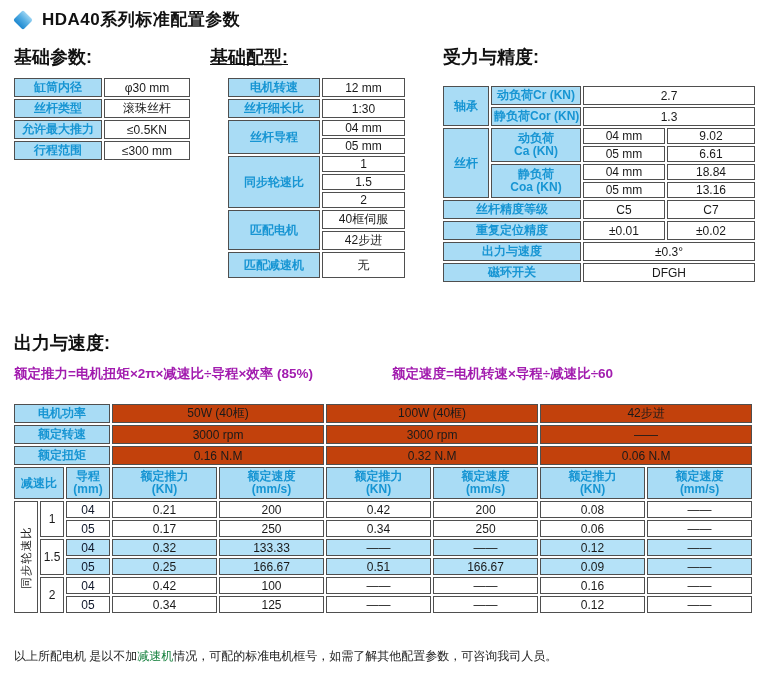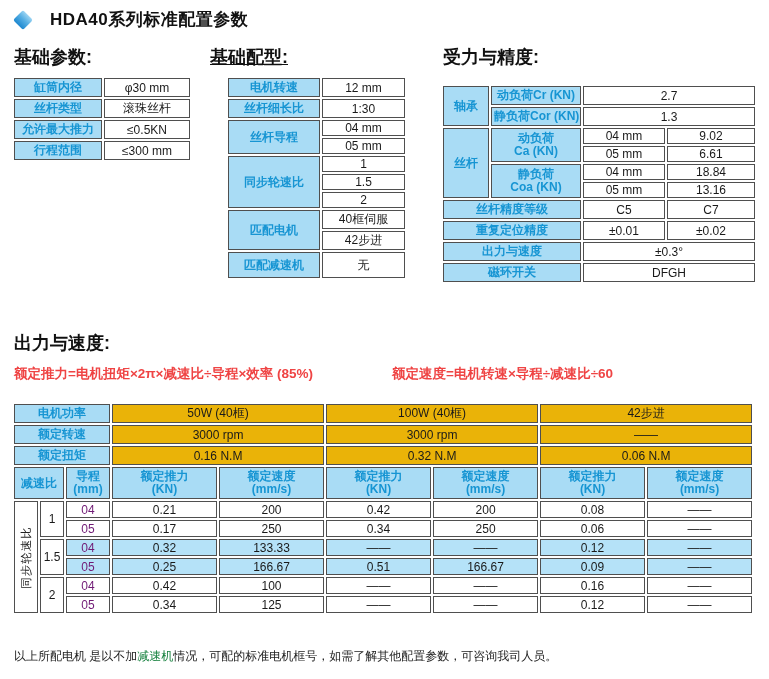--- a/index.html
+++ b/index.html
@@ -4,21 +4,21 @@
 <style>
   * { box-sizing: border-box; margin: 0; padding: 0; }
   html, body { width: 769px; height: 679px; }
   body {
     position: relative;
     background: #ffffff;
     font-family: "Liberation Sans", "DejaVu Sans", sans-serif;
     color: #1a1a1a;
     overflow: hidden;
   }
-  .title-row { position: absolute; left: 13px; top: 8px; display: flex; align-items: center; gap: 20px; }
+  .title-row { position: absolute; left: 13px; top: 8px; display: flex; align-items: center; gap: 12px; }
   .diamond {
     width: 14px; height: 14px;
     background: linear-gradient(180deg, #9bd4f3 0%, #55aee3 45%, #1e88d0 100%);
     transform: rotate(45deg);
     border-radius: 2px;
     margin-left: 3px;
   }
   .page-title { font-size: 17px; font-weight: bold; color: #111; letter-spacing: 0.5px; }
 
   .sec { position: absolute; font-size: 18px; font-weight: bold; color: #111; }
@@ -46,30 +46,30 @@
   .t2 { left: 226px; top: 76px; width: 181px; }
   .t2 td { height: 16px; }
   .t2 tr.tall td { height: 26px; }
 
   .t3 { left: 441px; top: 84px; width: 316px; }
   .t3 td { height: 16px; }
   .two-line span { display: block; line-height: 13px; }
 
   .tm { left: 12px; top: 402px; width: 742px; }
   .tm td { height: 17px; }
-  .tm tr.info td.val { background: #eab308; }
+  .tm tr.info td.val { background: #c2410c; }
   .tm tr.hdr td { height: 32px; }
   .tm tr.hl td.val, .tm tr.hl td.lead { background: #b5e2f8; }
-  .tm td.lead { background: #ffffff; color: #701a75; }
+  .tm td.lead { background: #ffffff; color: #0f172a; }
   .tm td.ratio { background: #ffffff; color: #1a1a1a; }
   .tm td.sync { background: #ffffff; padding: 0; }
   .vwrap { display: flex; align-items: center; justify-content: center; width: 100%; height: 100%; }
   .vert { transform: rotate(-90deg); white-space: nowrap; font-size: 11.5px; color: #222; letter-spacing: 1px; }
 
-  .formulas { position: absolute; left: 14px; top: 365px; width: 745px; height: 20px; font-size: 13.5px; font-weight: bold; color: #ef4444; }
+  .formulas { position: absolute; left: 14px; top: 365px; width: 745px; height: 20px; font-size: 13.5px; font-weight: bold; color: #a21caf; }
   .formulas .f-left  { position: absolute; left: 0; top: 0; }
   .formulas .f-right { position: absolute; left: 378px; top: 0; }
 
   .footnote { position: absolute; left: 14px; top: 648px; font-size: 12px; color: #222; }
   .footnote .red { color: #15803d; }
 </style>
 </head>
 <body>
 
 <div class="title-row">

